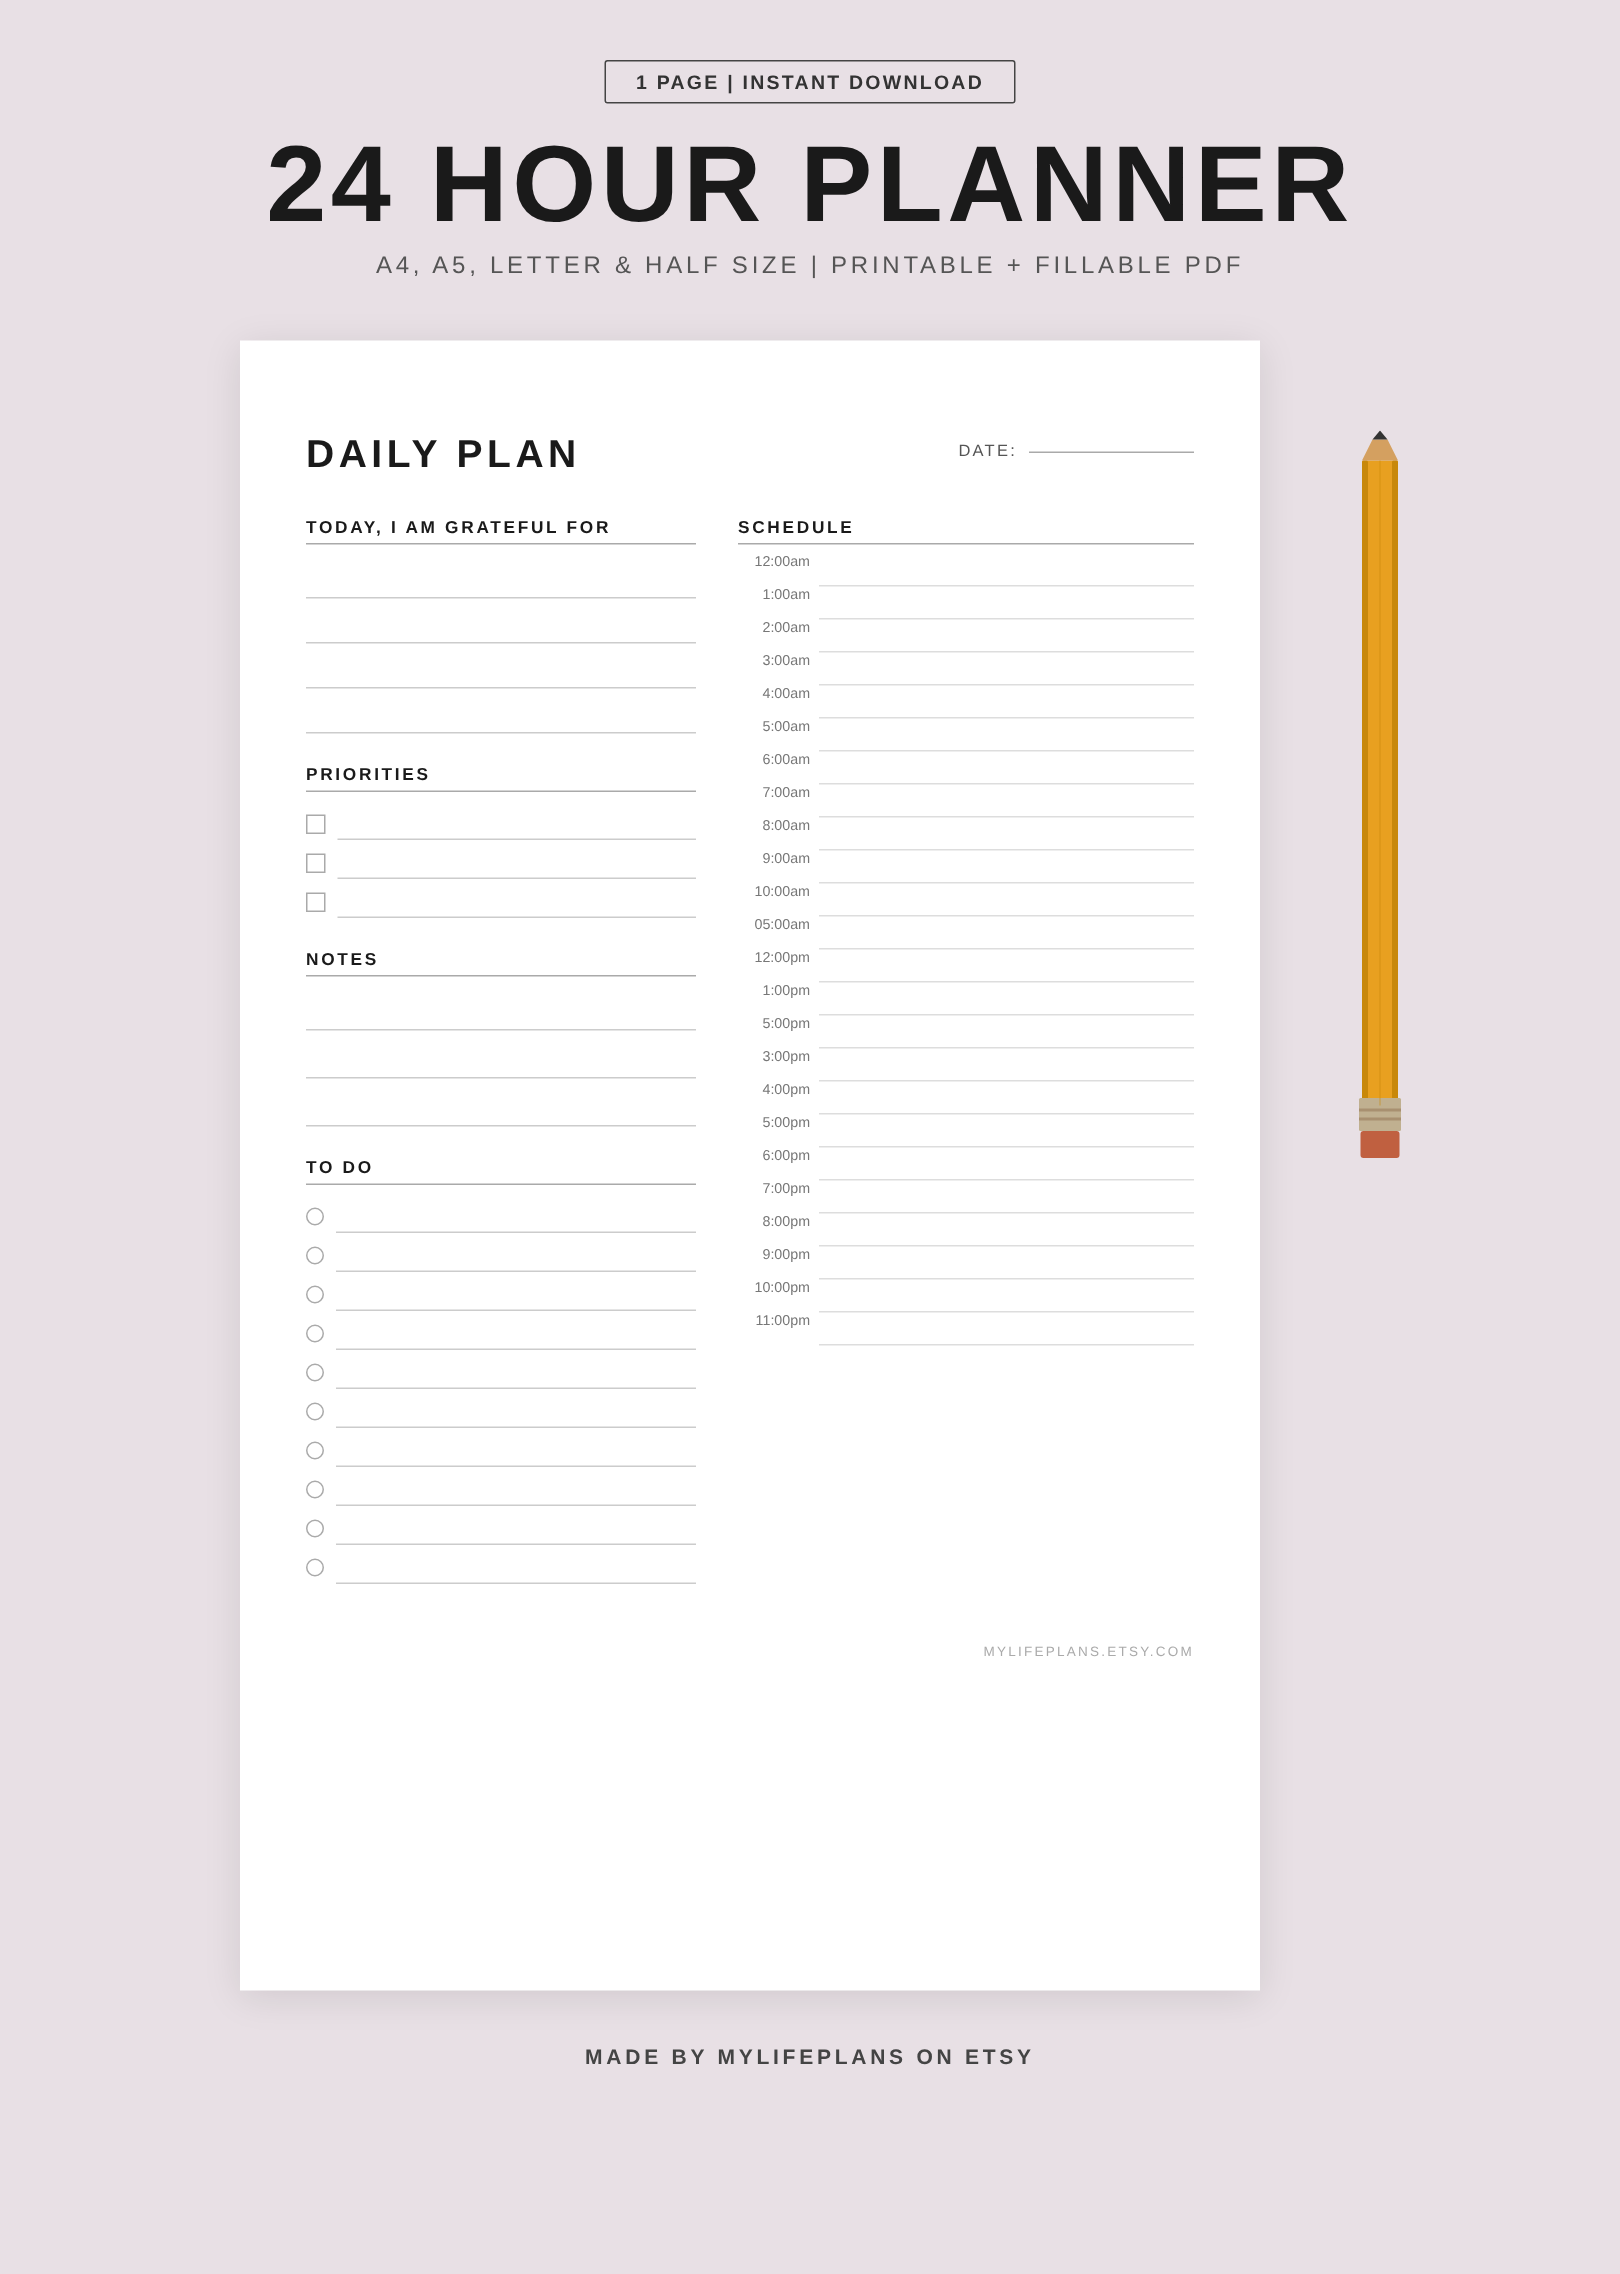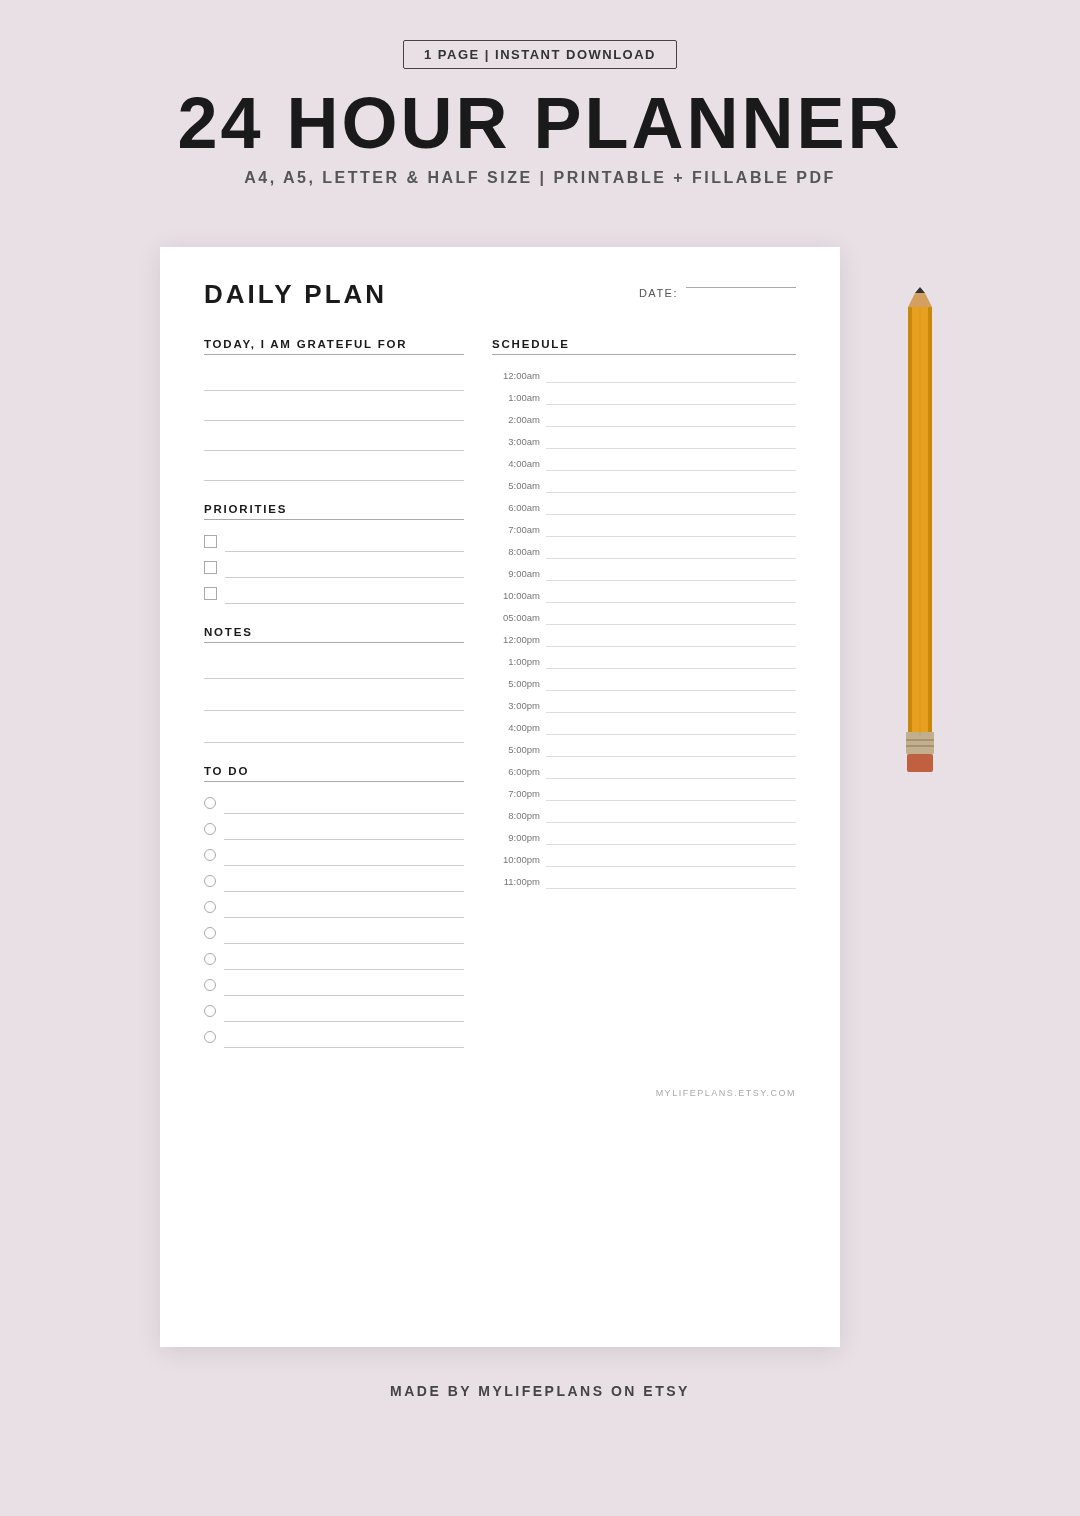--- a/index.html
+++ b/index.html
@@ -37,40 +37,39 @@
       color: #1a1a1a;
       letter-spacing: 3px;
       line-height: 1;
       margin-bottom: 10px;
     }
 
     .subtitle {
       font-size: 16px;
       letter-spacing: 2.5px;
       color: #555;
-      font-weight: 700;
+      font-weight: 400;
       margin-bottom: 40px;
     }
 
     .page-area {
       position: relative;
       width: 760px;
       display: flex;
       align-items: flex-start;
     }
 
     .planner-card {
       background: #fff;
       width: 680px;
       min-height: 1100px;
-      padding: 32px 44px 30px 44px;
+      padding: 60px 44px 30px 44px;
       box-shadow: 0 4px 24px rgba(0,0,0,0.10);
       position: relative;
       z-index: 2;
-      margin-top: 20px;
     }
 
     .pencil {
       position: absolute;
       right: -30px;
       top: 60px;
       width: 60px;
       height: 520px;
       z-index: 3;
     }
@@ -94,21 +93,21 @@
       font-weight: 700;
       letter-spacing: 3px;
       color: #1a1a1a;
     }
 
     .date-field {
       font-size: 11px;
       letter-spacing: 1.5px;
       color: #555;
       display: flex;
-      align-items: flex-start;
+      align-items: center;
       gap: 8px;
       padding-top: 8px;
     }
 
     .date-line {
       display: inline-block;
       width: 110px;
       border-bottom: 1px solid #aaa;
     }
 
@@ -205,21 +204,21 @@
       font-weight: 700;
       letter-spacing: 1.8px;
       color: #1a1a1a;
       border-bottom: 1.5px solid #aaa;
       padding-bottom: 4px;
       margin-bottom: 6px;
     }
 
     .schedule-row {
       display: flex;
-      align-items: flex-end;
+      align-items: flex-start;
       gap: 6px;
       margin-bottom: 0;
     }
 
     .time-label {
       font-size: 9.5px;
       color: #777;
       width: 48px;
       text-align: right;
       flex-shrink: 0;

